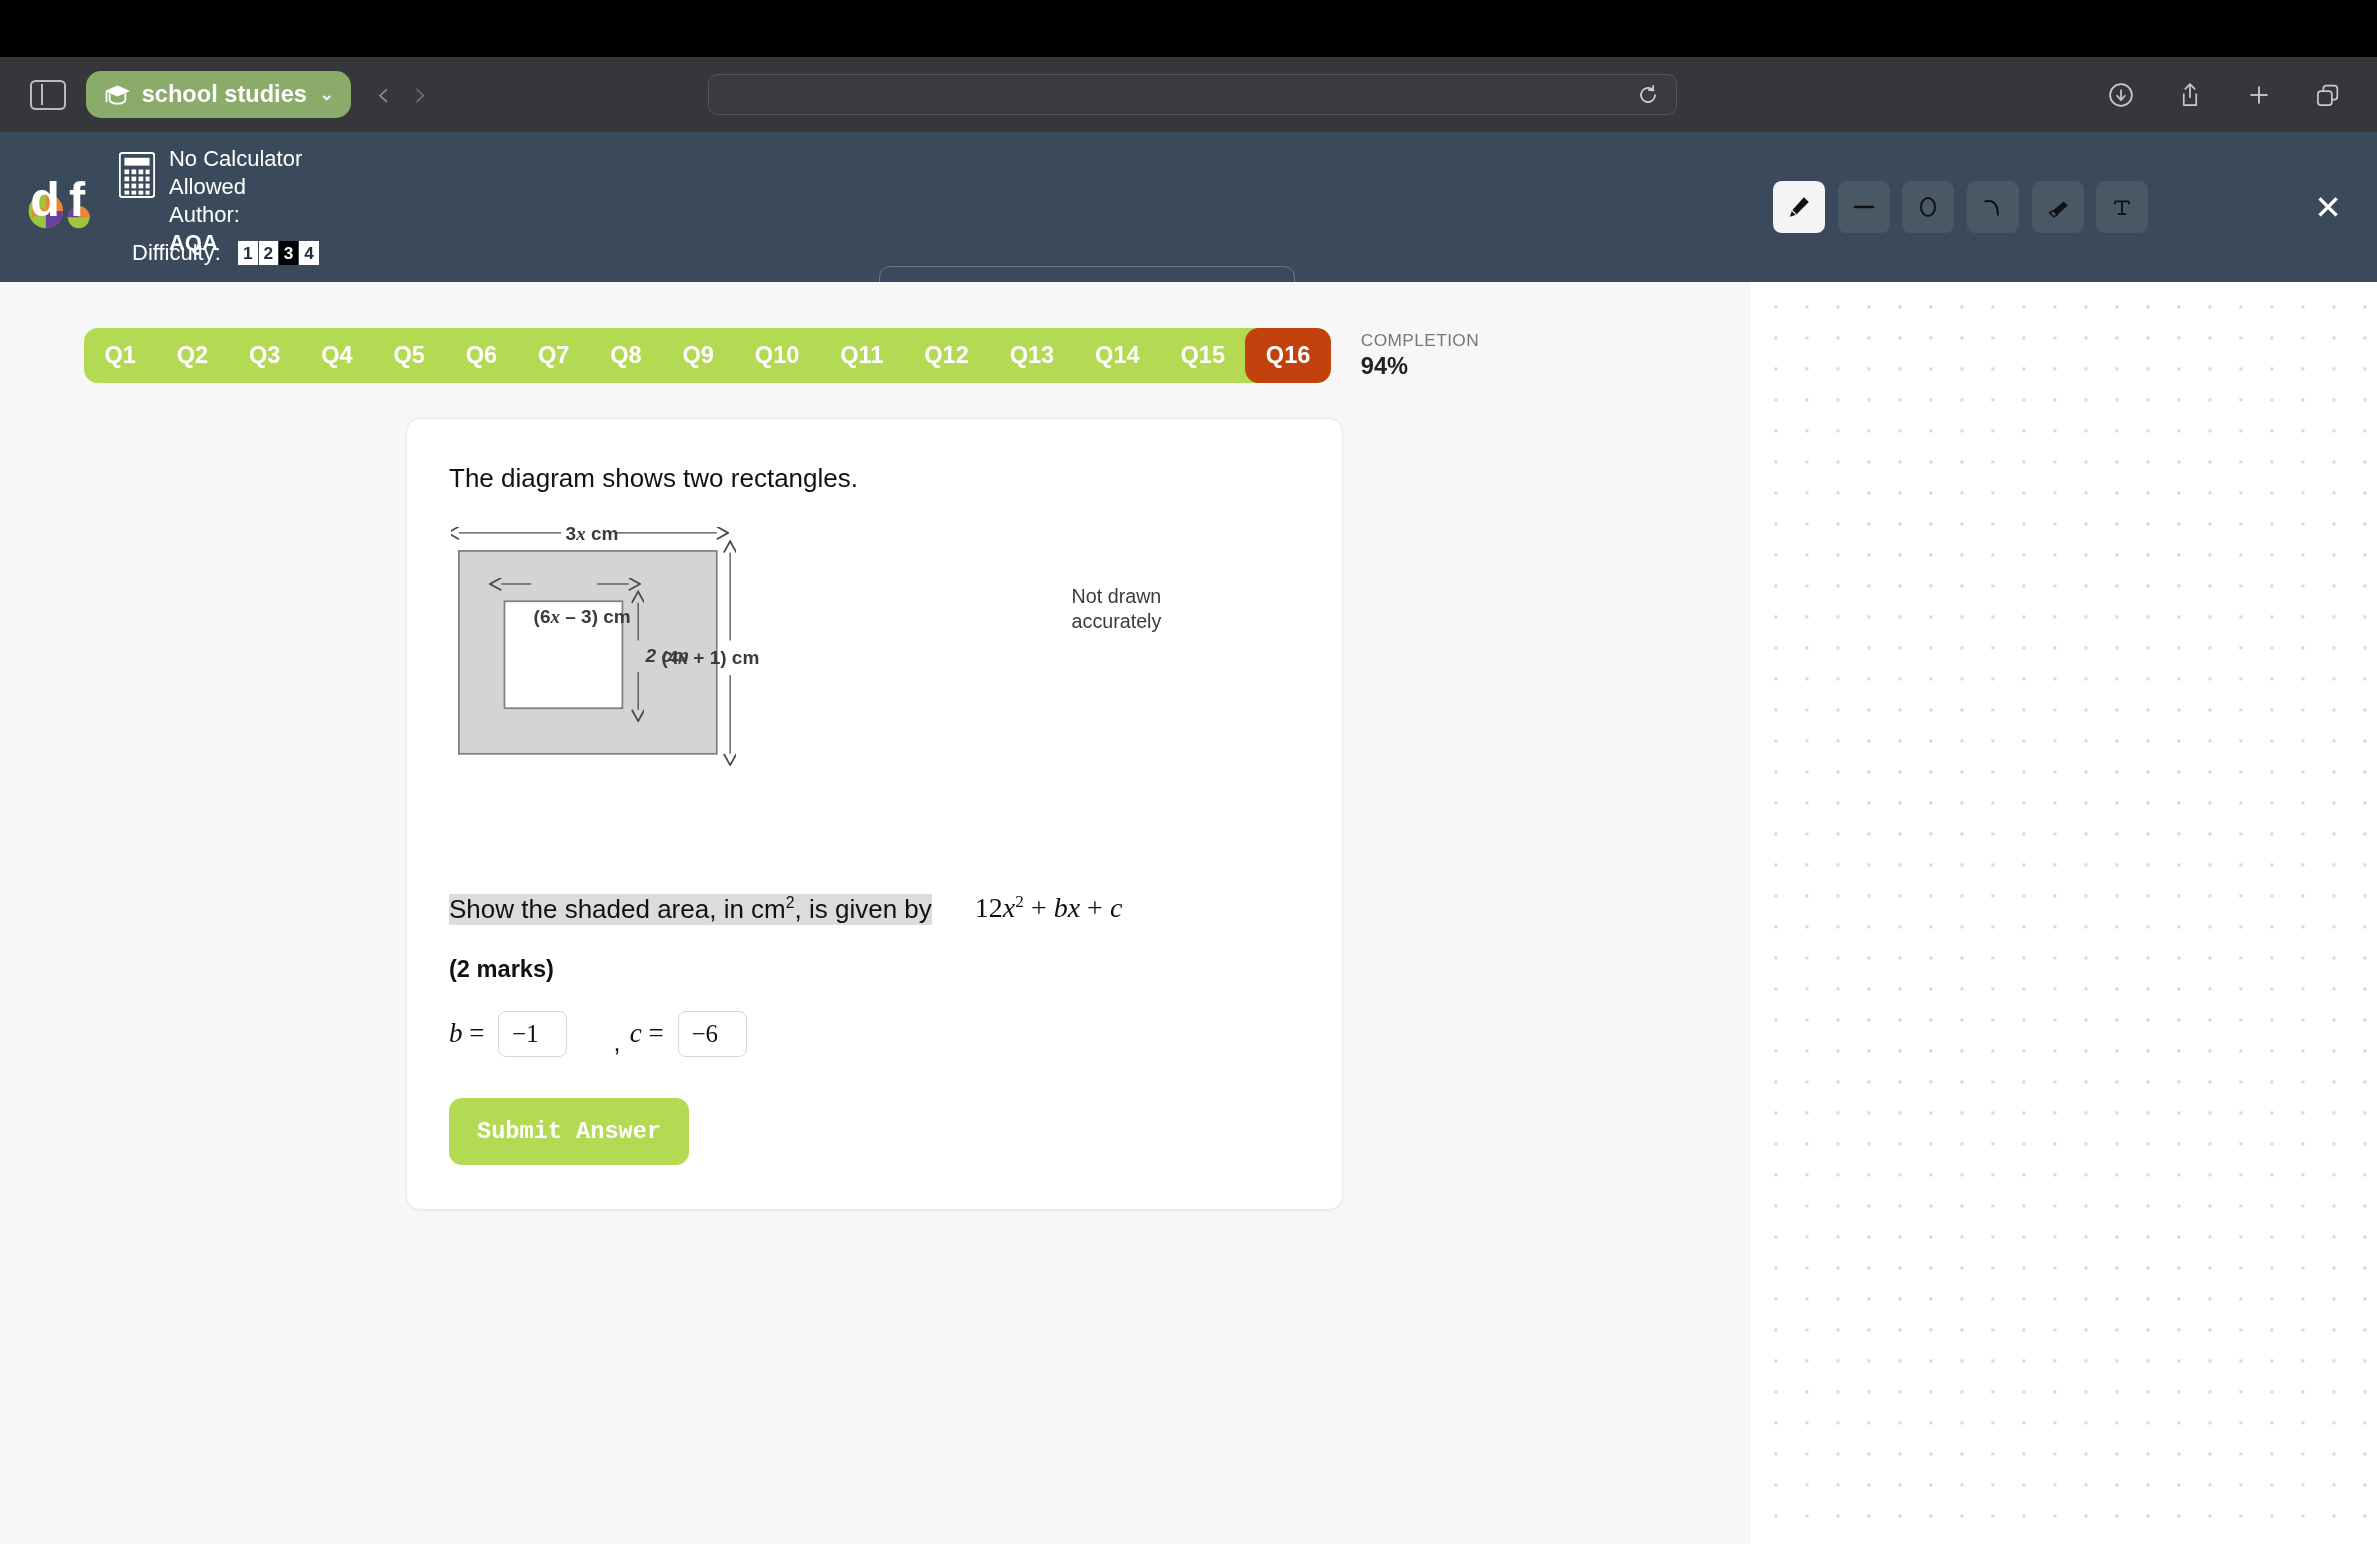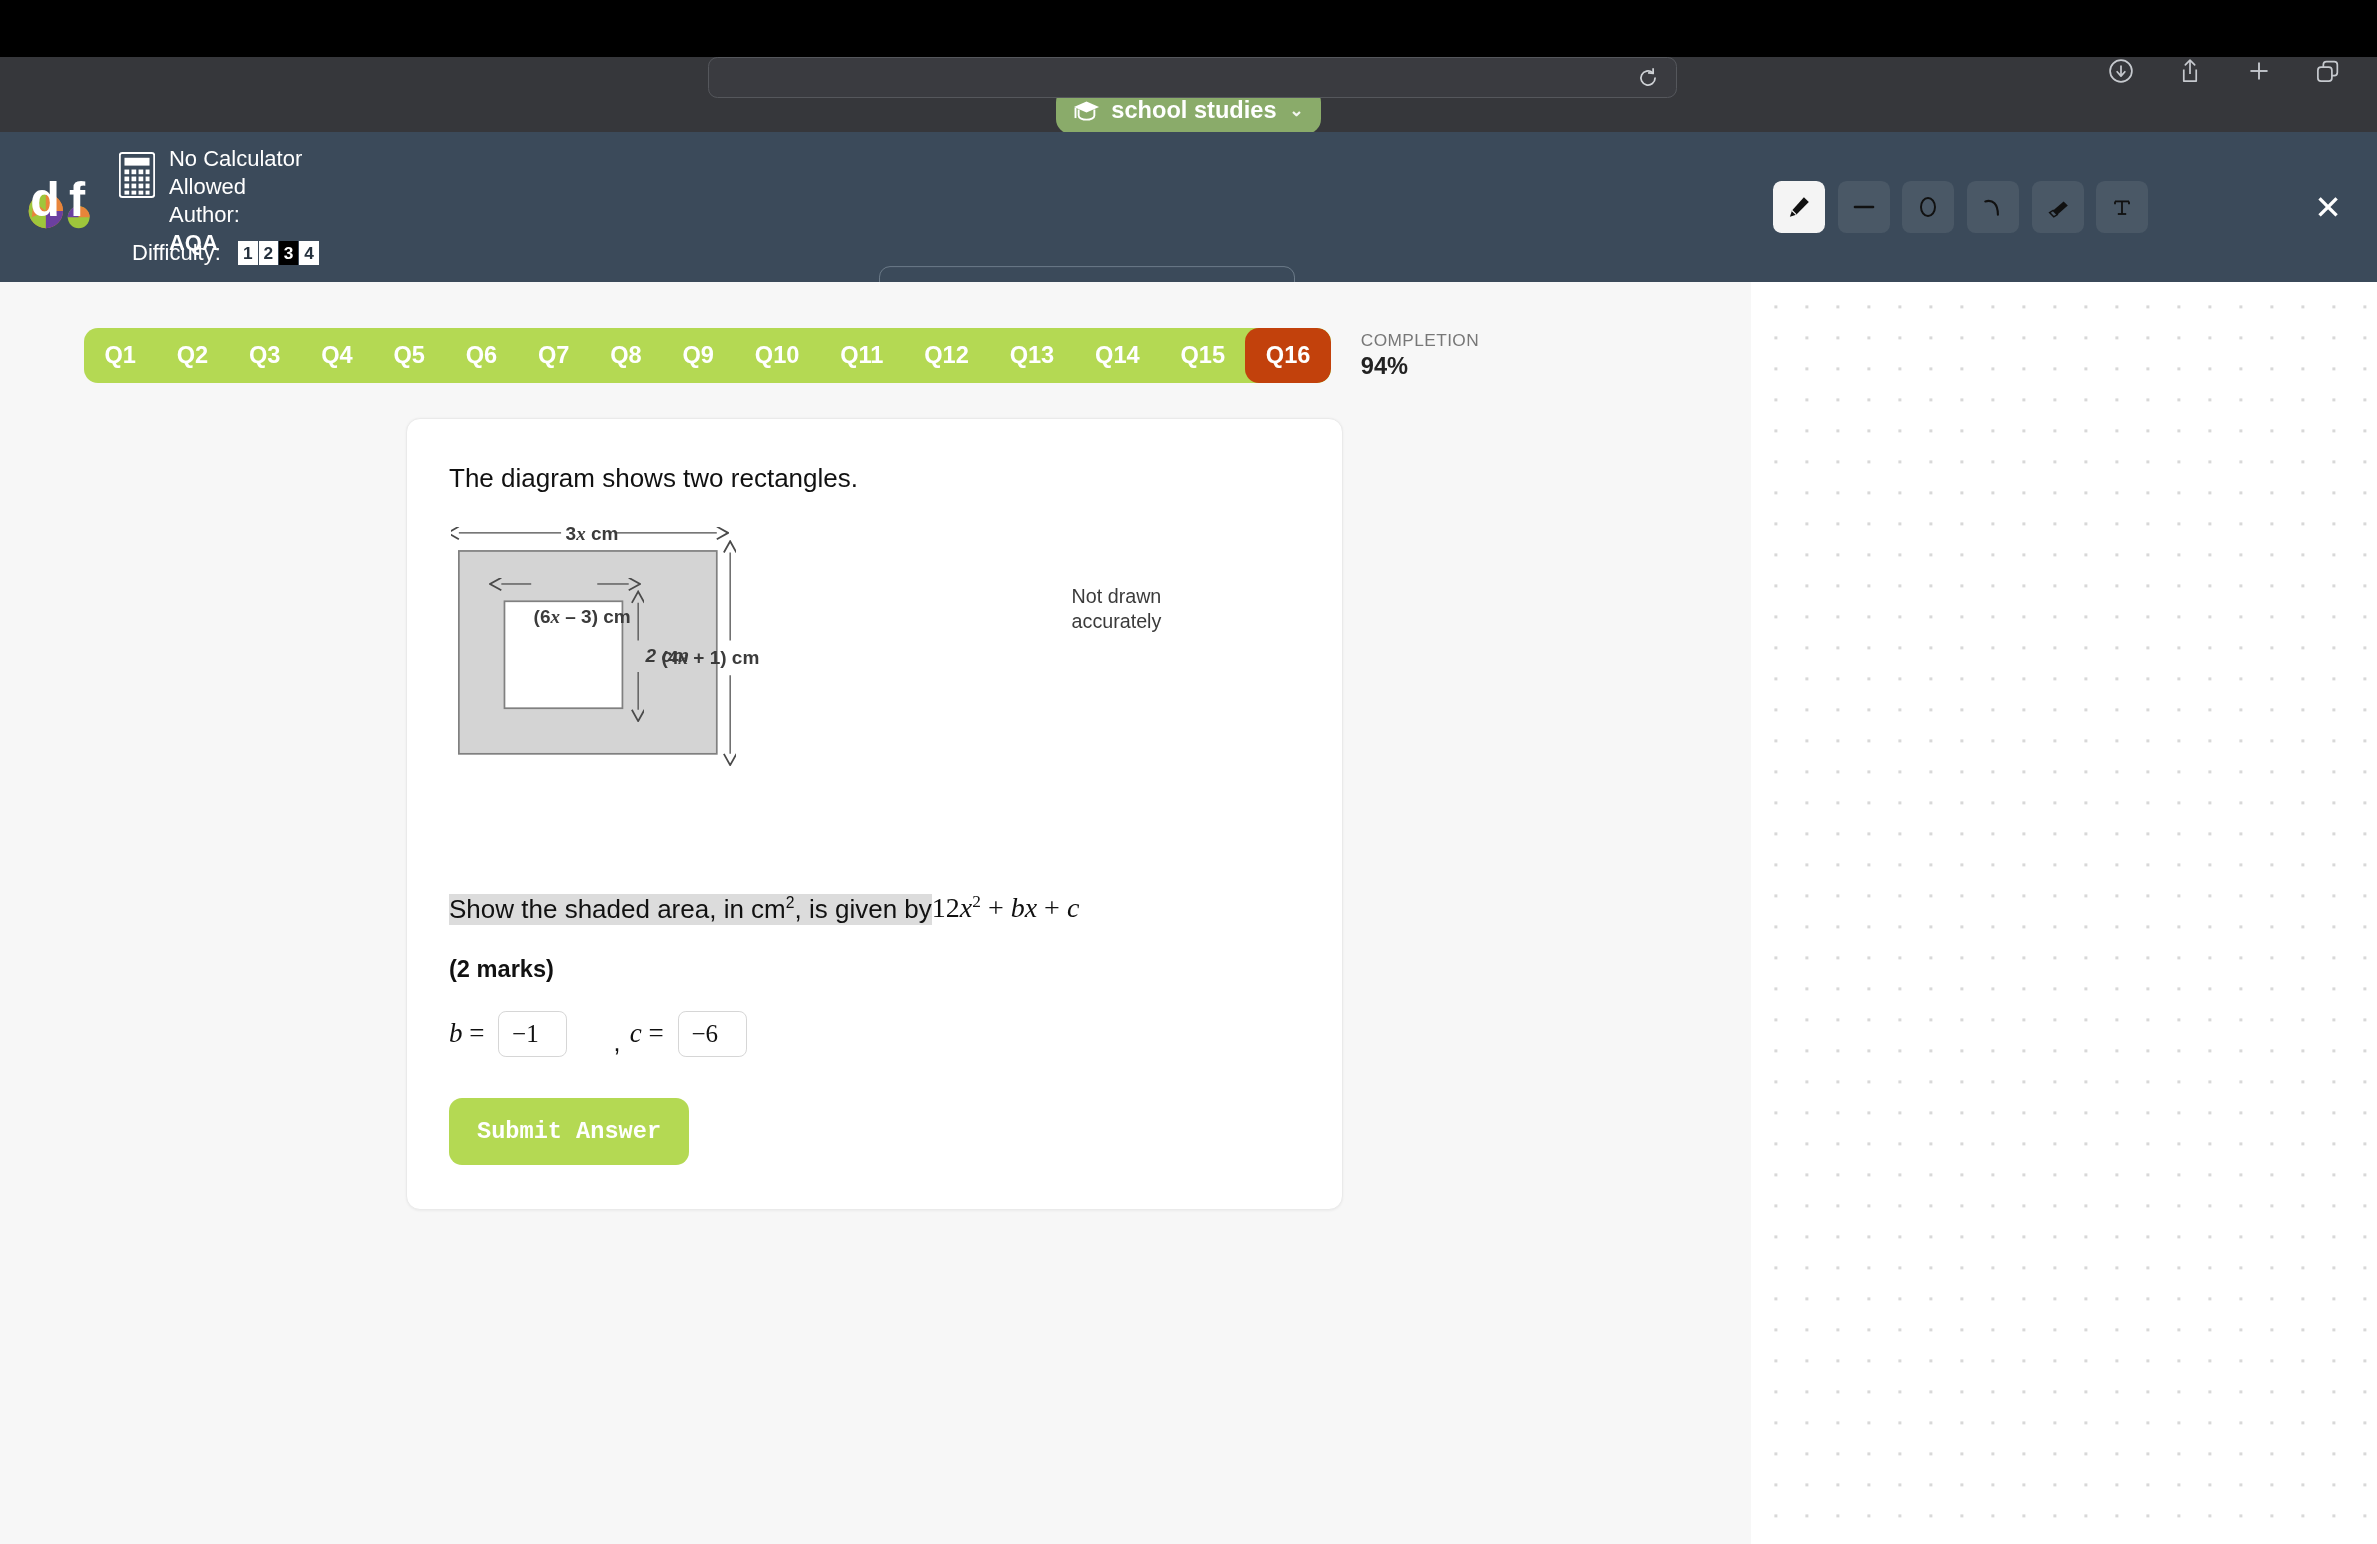--- a/index.html
+++ b/index.html
@@ -10,21 +10,20 @@
     overflow: hidden;
   }
 
   
   .browser-topstrip { height: 57px; background: #000; width: 100%; }
   .browser-bar {
     height: 75px; background: #36373b;
     display: flex; align-items: center;
     padding: 0 30px;
     position: relative;
-    flex-direction: column;
   }
   .sidebar-toggle {
     width: 36px; height: 30px; border: 2.4px solid #b9bcc2; border-radius: 5.5px;
     position: relative; margin-right: 20.4px; flex: none;
   }
   .sidebar-toggle::before {
     content: ""; position: absolute; left: 8.6px; top: 2.4px; bottom: 2.4px;
     width: 2.4px; background: #b9bcc2;
   }
   .profile-pill {
@@ -125,21 +124,21 @@
     position: absolute; font-size: 19px; color: #3b3b3b; background: transparent;
     font-family: "Liberation Sans", sans-serif; font-weight: bold; white-space: nowrap;
   }
   .dim-label i { font-family: "Liberation Serif", serif; font-style: italic; font-weight: bold; }
 
   .q-statement {
     font-size: 26px; color: #111; margin-top: 17.3px;
     display: flex; align-items: baseline; flex-wrap: wrap;
   }
   .hl { background: #dcdcdc; }
-  .mathjax { font-family: "Liberation Serif", serif; font-style: italic; font-size: 28px; }
+  .mathjax { font-family: "Liberation Serif", serif; font-style: italic; font-size: 28px; padding-left: 43px; }
   .mathjax .op { font-style: normal; }
   .mathjax sup { font-size: 17.3px; font-style: normal; vertical-align: super; }
   .marks { font-size: 23.6px; font-weight: bold; color: #111; margin-top: 31px; }
 
   .answer-row { display: flex; align-items: center; margin-top: 28px; gap: 0; }
   .var-lbl {
     font-family: "Liberation Serif", serif; font-style: italic; font-size: 27px;
     color: #111; margin-right: 14px;
   }
   .var-lbl .eq { font-style: normal; }

